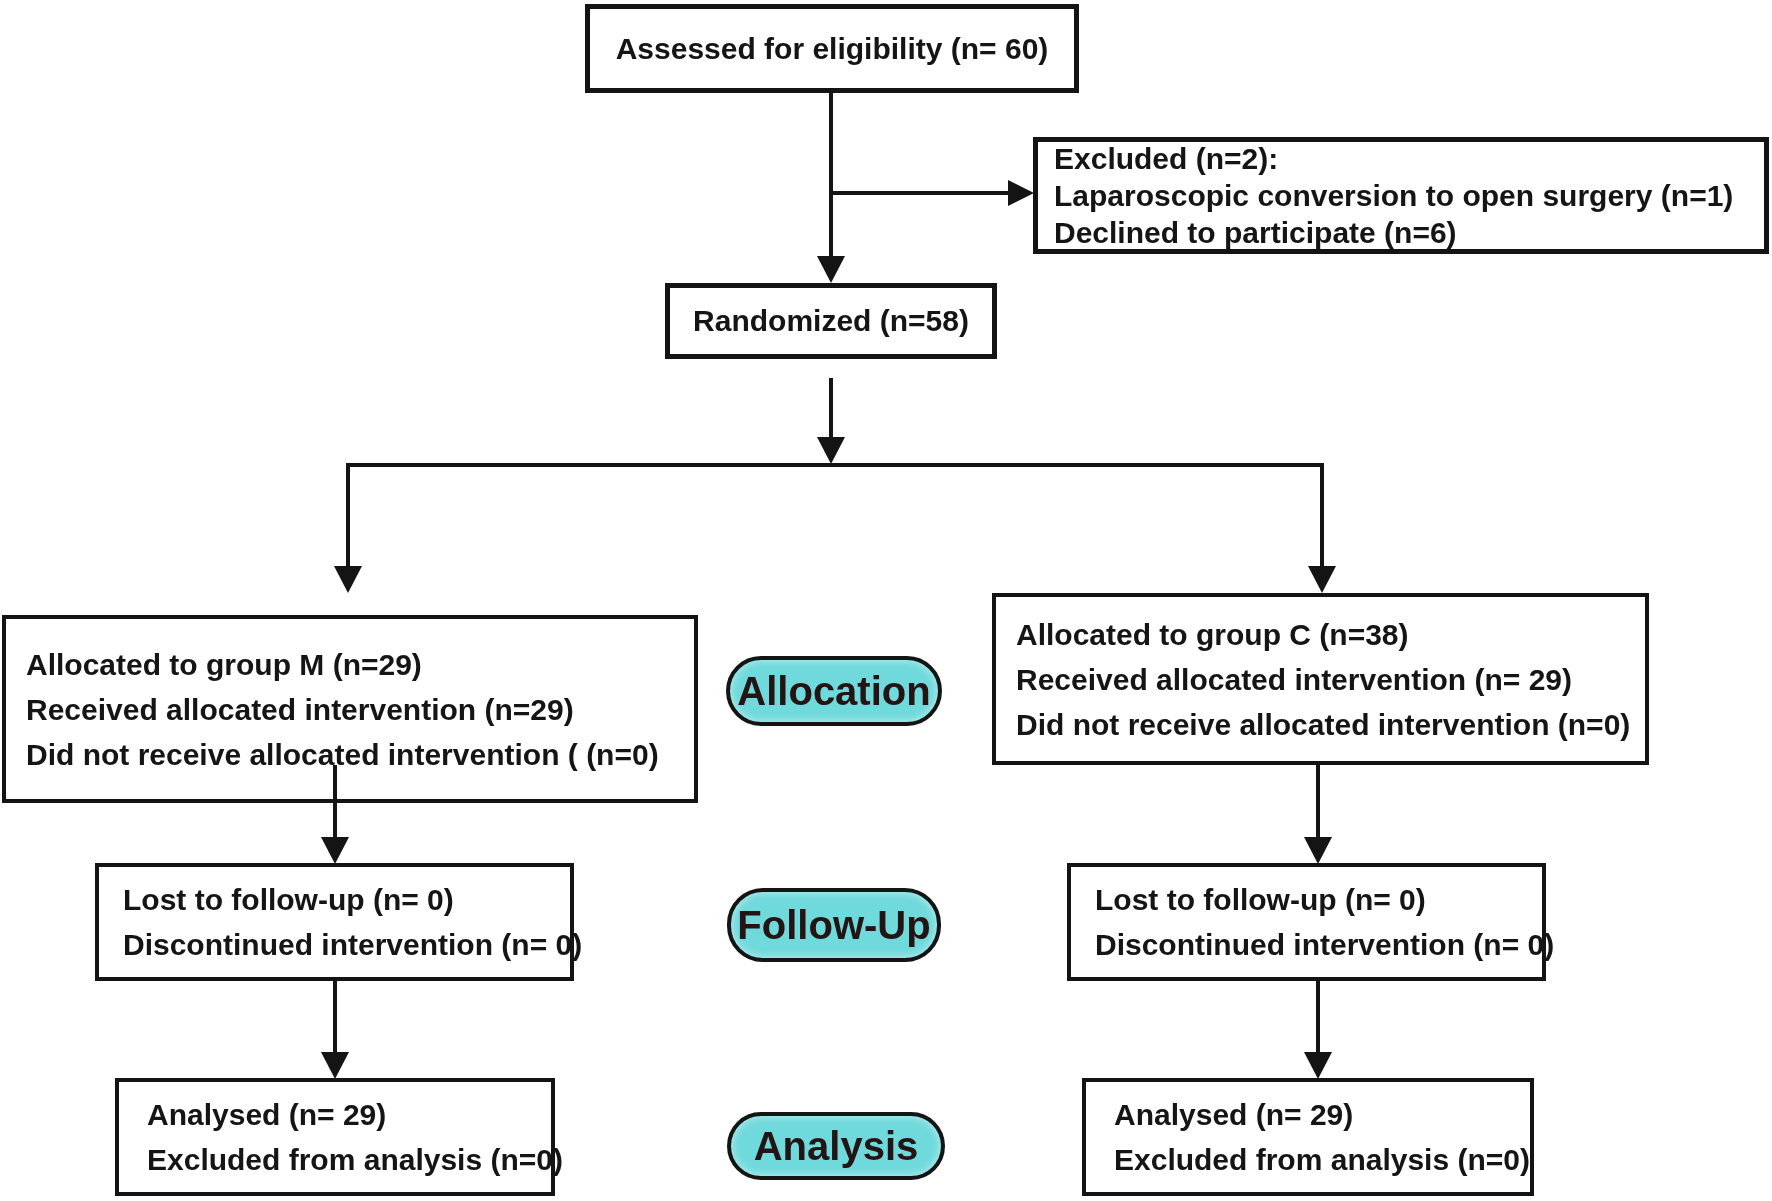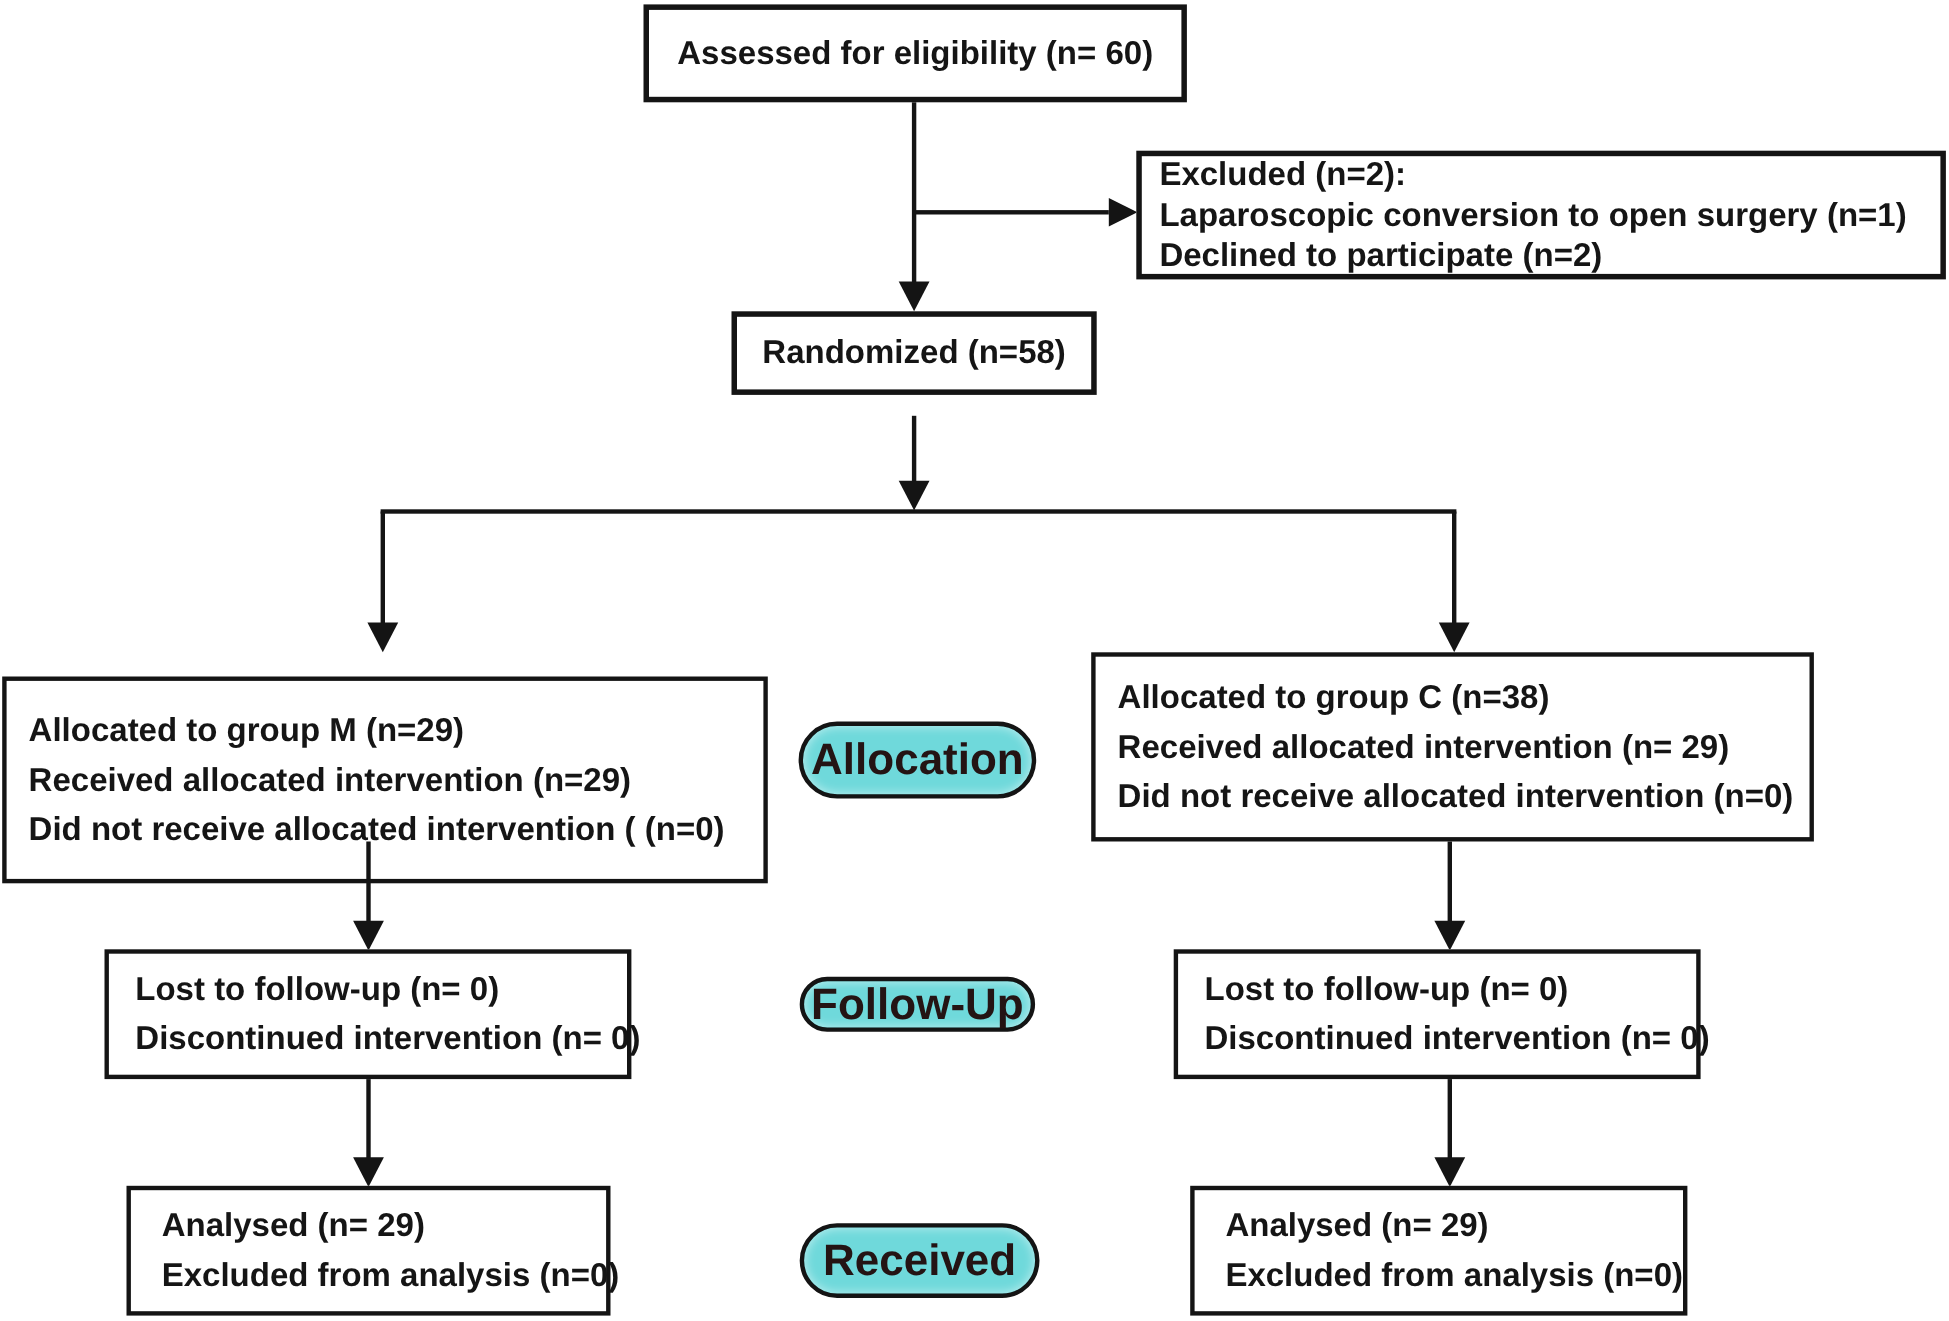--- a/index.html
+++ b/index.html
@@ -66,21 +66,21 @@
 
   <div class="vline" style="left:829px;top:93px;height:164px;"></div>
   <div class="ah-down" style="left:817px;top:256px;"></div>
 
   <div class="hline" style="left:831px;top:191px;width:177px;"></div>
   <div class="ah-right" style="left:1008px;top:180px;"></div>
 
   <div class="box b5 lh37" style="left:1033px;top:137px;width:736px;height:117px;padding-left:16px;">
     <div class="bline">Excluded (n=2):</div>
     <div class="bline">Laparoscopic conversion to open surgery (n=1)</div>
-    <div class="bline">Declined to participate (n=2)</div>
+    <div class="bline">Declined to participate (n=6)</div>
   </div>
 
   <div class="box b5 center-text" style="left:665px;top:283px;width:332px;height:76px;">
     <div class="bline">Randomized (n=58)</div>
   </div>
 
   <div class="vline" style="left:829px;top:378px;height:60px;"></div>
   <div class="ah-down" style="left:817px;top:437px;"></div>
 
   <div class="hline" style="left:346px;top:463px;width:978px;"></div>
@@ -106,37 +106,37 @@
   <div class="vline" style="left:333px;top:765px;height:73px;"></div>
   <div class="ah-down" style="left:321px;top:837px;"></div>
   <div class="vline" style="left:1316px;top:765px;height:73px;"></div>
   <div class="ah-down" style="left:1304px;top:837px;"></div>
 
   <div class="box lh45" style="left:95px;top:863px;width:479px;height:118px;padding-left:24px;">
     <div class="bline">Lost to follow-up (n= 0)</div>
     <div class="bline">Discontinued intervention (n= 0)</div>
   </div>
 
-  <div class="pill" style="left:727px;top:888px;width:214px;height:50px;">Follow-Up</div>
+  <div class="pill" style="left:727px;top:888px;width:214px;height:74px;">Follow-Up</div>
 
   <div class="box lh45" style="left:1067px;top:863px;width:479px;height:118px;padding-left:24px;">
     <div class="bline">Lost to follow-up (n= 0)</div>
     <div class="bline">Discontinued intervention (n= 0)</div>
   </div>
 
   <div class="vline" style="left:333px;top:981px;height:72px;"></div>
   <div class="ah-down" style="left:321px;top:1052px;"></div>
   <div class="vline" style="left:1316px;top:981px;height:72px;"></div>
   <div class="ah-down" style="left:1304px;top:1052px;"></div>
 
   <div class="box lh45" style="left:115px;top:1078px;width:440px;height:118px;padding-left:28px;">
     <div class="bline">Analysed (n= 29)</div>
     <div class="bline">Excluded from analysis (n=0)</div>
   </div>
 
-  <div class="pill" style="left:727px;top:1112px;width:218px;height:68px;">Received</div>
+  <div class="pill" style="left:727px;top:1112px;width:218px;height:68px;">Analysis</div>
 
   <div class="box lh45" style="left:1082px;top:1078px;width:452px;height:118px;padding-left:28px;">
     <div class="bline">Analysed (n= 29)</div>
     <div class="bline">Excluded from analysis (n=0)</div>
   </div>
 
 </div>
 
 </body></html>

